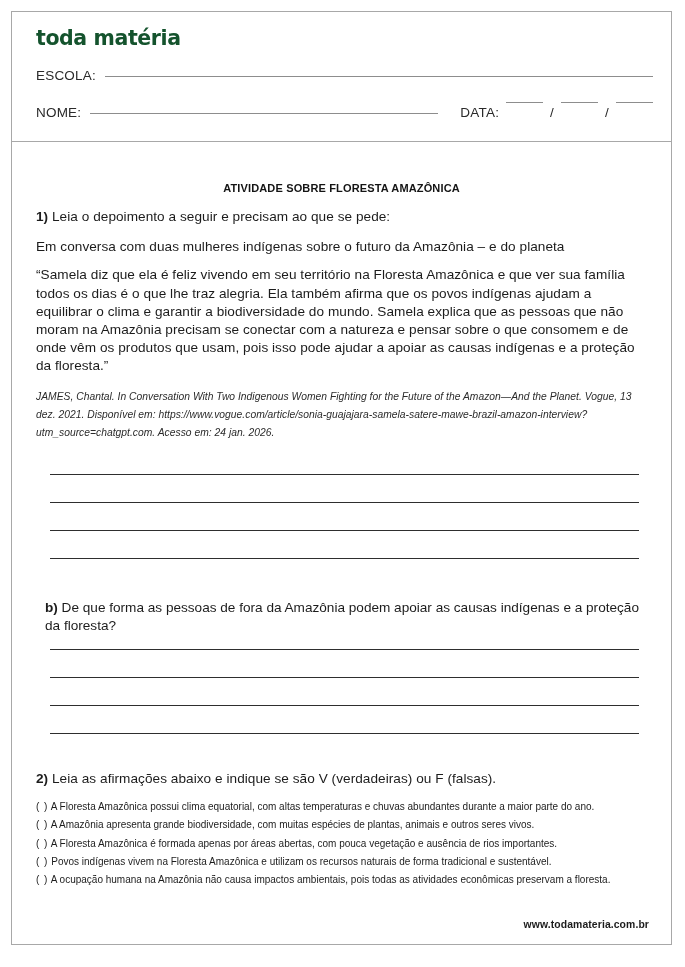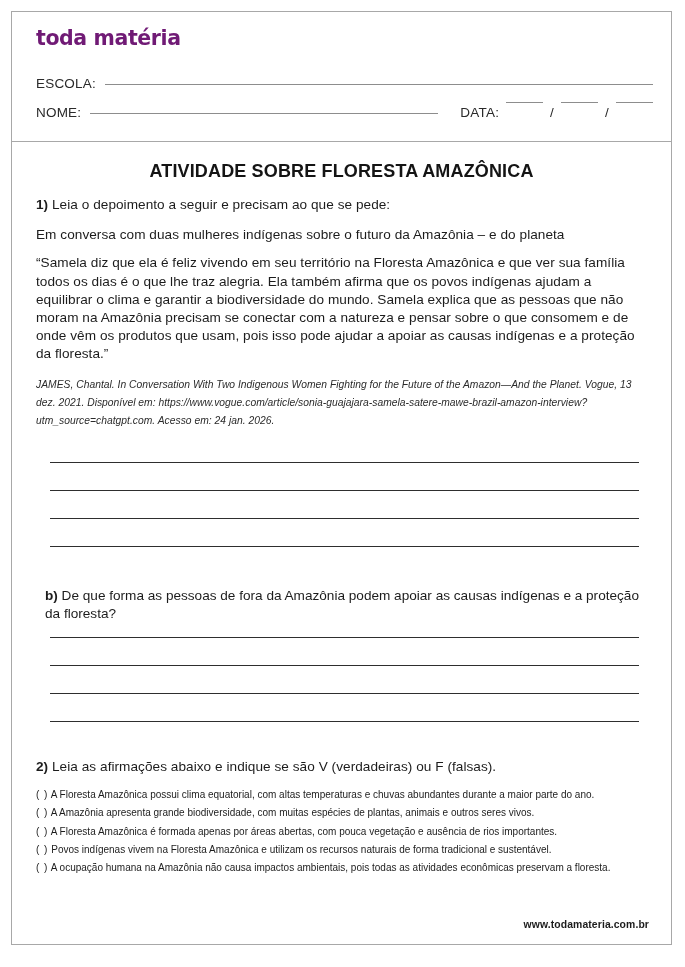--- a/index.html
+++ b/index.html
@@ -38,35 +38,35 @@
   }
 
   .logo {
     position: absolute;
     left: 24px;
     top: 14px;
     font-family: "DejaVu Sans", sans-serif;
     font-weight: bold;
     font-size: 20.5px;
     letter-spacing: -0.4px;
-    color: #701a75;
+    color: #14532d;
     white-space: nowrap;
   }
 
   .field-row {
     position: absolute;
     left: 24px;
     right: 18px;
     display: flex;
     align-items: baseline;
     font-size: 13.5px;
     letter-spacing: 0.2px;
     color: #2a2a2a;
   }
-  .field-row.escola { top: 64px; }
+  .field-row.escola { top: 56px; }
   .field-row.nome   { top: 93px; }
 
   .field-label {
     white-space: nowrap;
     font-size: 13.5px;
   }
 
   .rule {
     border-bottom: 1px solid #8d8d8d;
     height: 0;
@@ -97,24 +97,24 @@
   .content {
     position: absolute;
     left: 0;
     top: 130px;
     right: 0;
     bottom: 0;
   }
 
   .title {
     text-align: center;
-    font-size: 18px;
+    font-size: 11px;
     font-weight: bold;
     letter-spacing: 0.15px;
-    margin: 19px 0 0 0;
+    margin: 40px 0 0 0;
     color: #141414;
   }
 
   .body-inner {
     padding: 0 24px 0 24px;
   }
 
   p.block {
     font-size: 13.6px;
     line-height: 18.2px;

